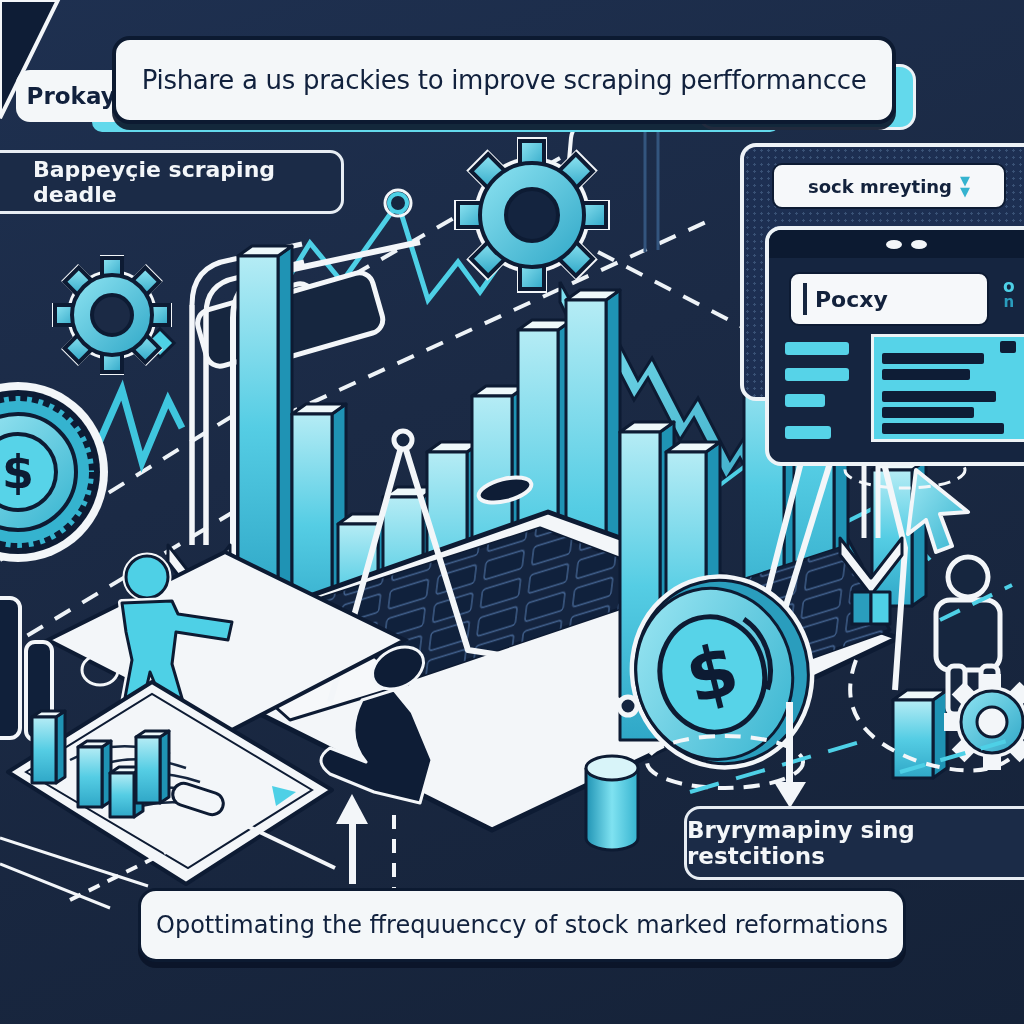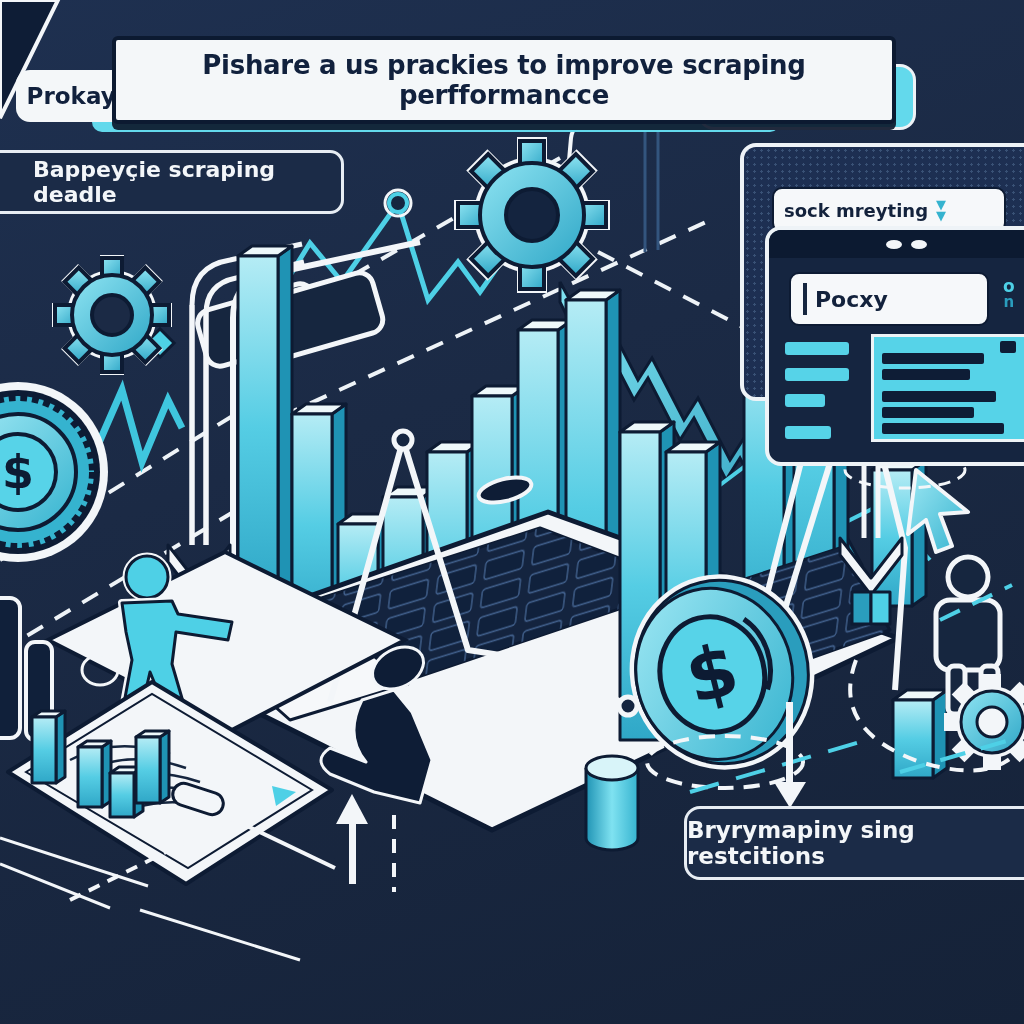--- a/index.html
+++ b/index.html
@@ -1,23 +1,23 @@
 <!DOCTYPE html>
 <html><head>
 <meta charset="utf-8">
 <style>
   html,body{margin:0;padding:0;background:#0b1526;}
   #stage{position:relative;width:1024px;height:1024px;overflow:hidden;
          background:linear-gradient(160deg,#1e3050 0%,#1b2a45 40%,#152238 100%);
          font-family:"DejaVu Sans", sans-serif;}
   .abs{position:absolute;}
   svg{position:absolute;left:0;top:0;}
-  .banner{background:#f4f7f9;border:4px solid #0c1a31;border-radius:6px;
+  .banner{background:#f4f7f9;border:4px solid #0c1a31;border-radius:18px;
           box-shadow:0 6px 0 rgba(10,20,40,.9);display:flex;align-items:center;justify-content:center;
-          color:#11213d;font-weight:bold;text-align:center;}
+          color:#11213d;font-weight:normal;text-align:center;}
   .darkbox{background:#1b2b47;border:3px solid #e7edf3;border-radius:14px;
            display:flex;align-items:center;color:#f3f6f9;font-weight:bold;}
   .pill{background:#f4f7f9;border-radius:14px;display:flex;align-items:center;justify-content:center;
         color:#11213d;font-weight:bold;}
   .cyanbar{background:#63d9ec;border-radius:10px;}
   .window{border:4px solid #eef3f7;border-radius:16px;background:#1d2f52;}
   .dots{background-image:radial-gradient(rgba(130,170,210,.28) 1px,transparent 1.3px);background-size:7px 7px;}
   .field{background:#f6f8fa;border:2px solid #0d1b33;border-radius:10px;display:flex;align-items:center;
          color:#13223c;font-weight:bold;}
   .listbar{background:#56d3e8;border-radius:3px;position:absolute;}
@@ -382,21 +382,21 @@
   <span>Prokays</span>
 </div>
 <div class="abs banner" style="left:112px;top:36px;width:776px;height:80px;font-size:26px;letter-spacing:-0.3px;">
   <span>Pishare a us prackies to improve scraping perfformancce</span>
 </div>
 <div class="abs darkbox" style="left:-14px;top:150px;width:358px;height:64px;font-size:22px;padding-left:44px;box-sizing:border-box;">
   <span>Bappeyçie scraping deadle</span>
 </div>
 
 <div class="abs window dots" style="left:740px;top:143px;width:300px;height:250px;">
-  <div class="abs field" style="left:28px;top:40px;width:234px;height:46px;font-size:18px;padding:0 10px;box-sizing:border-box;justify-content:flex-start;gap:8px;">
+  <div class="abs field" style="left:28px;top:16px;width:234px;height:46px;font-size:18px;padding:0 10px;box-sizing:border-box;justify-content:center;gap:8px;">
     <span>sock mreyting</span>
     <span style="display:flex;flex-direction:column;line-height:11px;font-size:13px;color:#35b3cf;">
       <span>▼</span>
           <span>▼</span>
     </span>
   </div>
   <div class="abs cyanbar" style="left:26px;top:92px;width:228px;height:20px;border-radius:4px;"></div>
 </div>
 
 <div class="abs window" style="left:765px;top:226px;width:275px;height:232px;background:#152540;">
@@ -423,14 +423,17 @@
     <div class="darkrow" style="left:8px;top:54px;width:114px;height:11px;"></div>
     <div class="darkrow" style="left:8px;top:70px;width:92px;height:11px;"></div>
     <div class="darkrow" style="left:8px;top:86px;width:122px;height:11px;"></div>
   </div>
 </div>
 
 <div class="abs darkbox" style="left:648px;top:806px;width:370px;height:68px;font-size:23px;justify-content:center;border-radius:16px;margin-left:36px;">
   <span>Bryrymapiny sing restcitions</span>
 </div>
 
+<div class="abs banner" style="left:138px;top:888px;width:762px;height:68px;font-size:24px;border-width:3px;">
+  <span>Opottimating the ffrequuenccy of stock marked reformations</span>
+</div>
 
 </div>
 
 </body></html>

